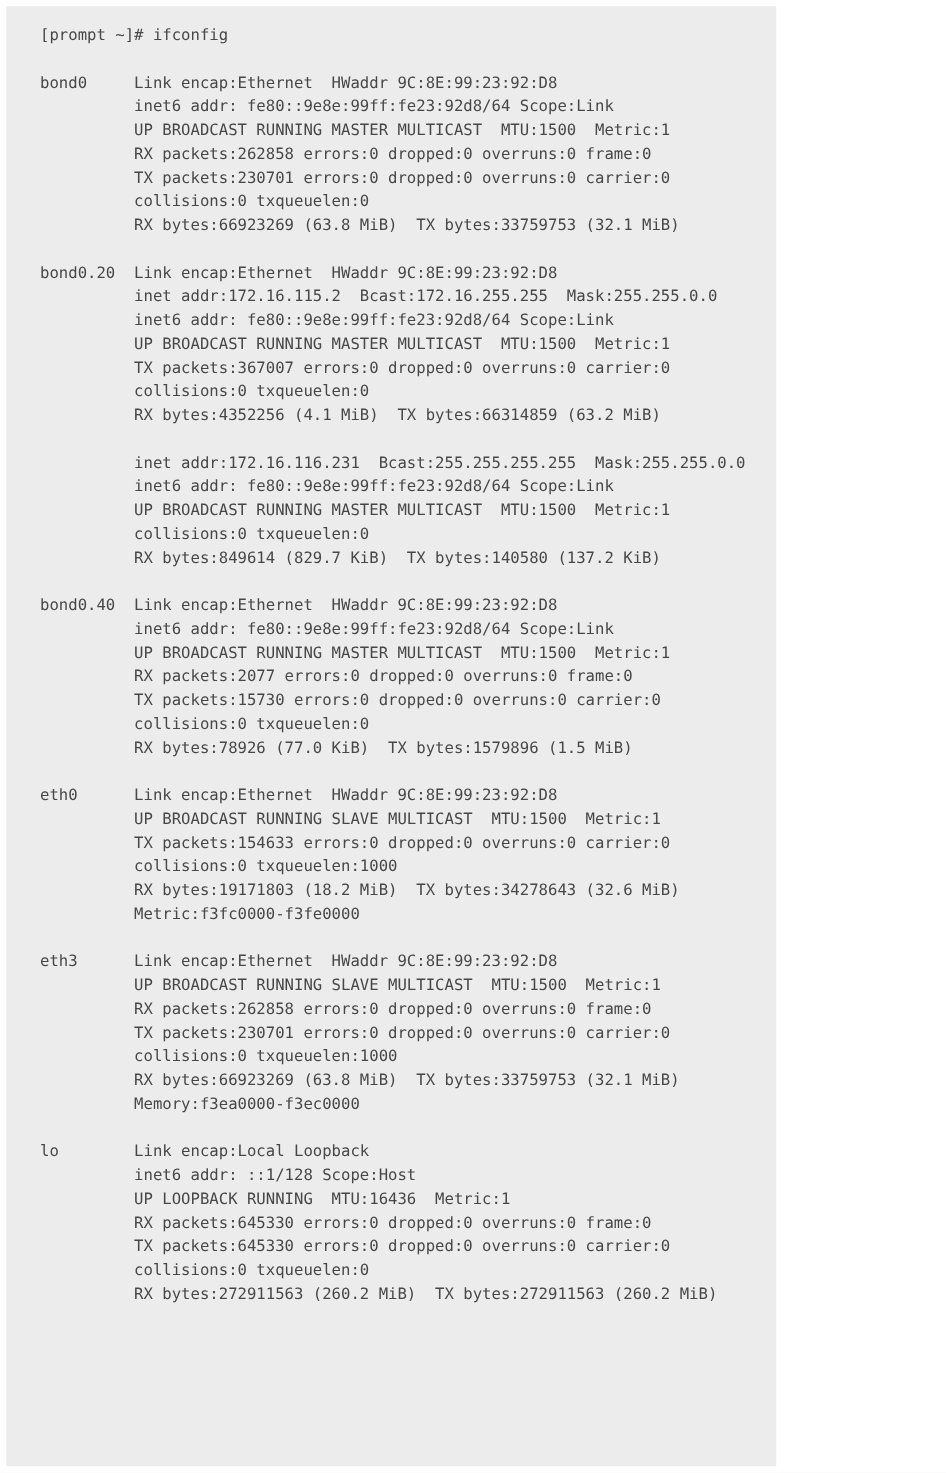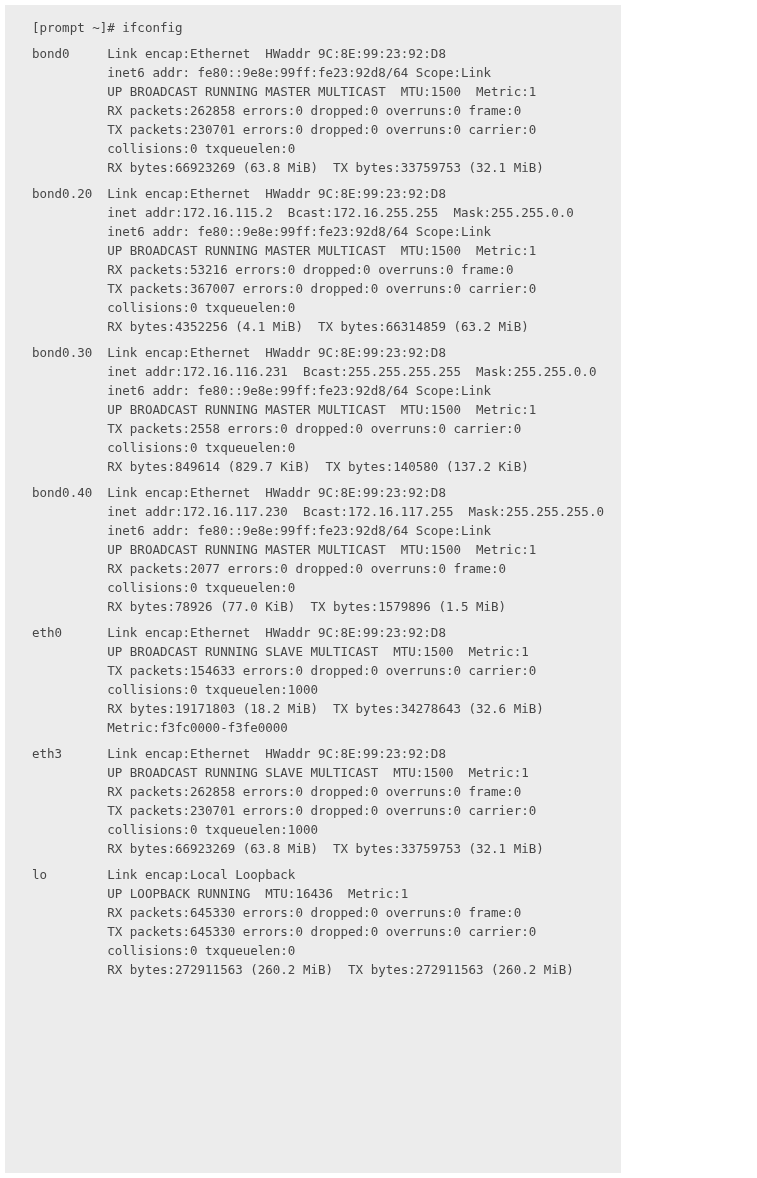--- a/index.html
+++ b/index.html
@@ -24,21 +24,21 @@
     font-family: "DejaVu Sans Mono", "Liberation Mono", monospace;
     font-size: 12.5px;
     line-height: 19px;
     color: #474747;
   }
   .term-line {
     white-space: pre;
     height: 19px;
   }
   .iface-block {
-    margin-top: 7px; 
+    margin-top: 19px; 
   }
   .iface-name {
     display: inline-block;
     width: 10ch;
     white-space: pre;
   }
   .line-text {
     white-space: pre;
   }
 </style>
@@ -56,61 +56,60 @@
           <div class="term-line"><span class="iface-name"></span><span class="line-text">RX packets:262858 errors:0 dropped:0 overruns:0 frame:0</span></div>
           <div class="term-line"><span class="iface-name"></span><span class="line-text">TX packets:230701 errors:0 dropped:0 overruns:0 carrier:0</span></div>
           <div class="term-line"><span class="iface-name"></span><span class="line-text">collisions:0 txqueuelen:0</span></div>
           <div class="term-line"><span class="iface-name"></span><span class="line-text">RX bytes:66923269 (63.8 MiB)  TX bytes:33759753 (32.1 MiB)</span></div>
         </section>
         <section class="iface-block">
           <div class="term-line"><span class="iface-name">bond0.20</span><span class="line-text">Link encap:Ethernet  HWaddr 9C:8E:99:23:92:D8</span></div>
           <div class="term-line"><span class="iface-name"></span><span class="line-text">inet addr:172.16.115.2  Bcast:172.16.255.255  Mask:255.255.0.0</span></div>
           <div class="term-line"><span class="iface-name"></span><span class="line-text">inet6 addr: fe80::9e8e:99ff:fe23:92d8/64 Scope:Link</span></div>
           <div class="term-line"><span class="iface-name"></span><span class="line-text">UP BROADCAST RUNNING MASTER MULTICAST  MTU:1500  Metric:1</span></div>
-          <div class="term-line"><span class="iface-name"></span><span class="line-text">RX packets:53216 errors:0 dropped:0 overruns:0 frame:0</span></div>
           <div class="term-line"><span class="iface-name"></span><span class="line-text">TX packets:367007 errors:0 dropped:0 overruns:0 carrier:0</span></div>
           <div class="term-line"><span class="iface-name"></span><span class="line-text">collisions:0 txqueuelen:0</span></div>
           <div class="term-line"><span class="iface-name"></span><span class="line-text">RX bytes:4352256 (4.1 MiB)  TX bytes:66314859 (63.2 MiB)</span></div>
         </section>
         <section class="iface-block">
-          <div class="term-line"><span class="iface-name">bond0.30</span><span class="line-text">Link encap:Ethernet  HWaddr 9C:8E:99:23:92:D8</span></div>
           <div class="term-line"><span class="iface-name"></span><span class="line-text">inet addr:172.16.116.231  Bcast:255.255.255.255  Mask:255.255.0.0</span></div>
           <div class="term-line"><span class="iface-name"></span><span class="line-text">inet6 addr: fe80::9e8e:99ff:fe23:92d8/64 Scope:Link</span></div>
           <div class="term-line"><span class="iface-name"></span><span class="line-text">UP BROADCAST RUNNING MASTER MULTICAST  MTU:1500  Metric:1</span></div>
-          <div class="term-line"><span class="iface-name"></span><span class="line-text">TX packets:2558 errors:0 dropped:0 overruns:0 carrier:0</span></div>
           <div class="term-line"><span class="iface-name"></span><span class="line-text">collisions:0 txqueuelen:0</span></div>
           <div class="term-line"><span class="iface-name"></span><span class="line-text">RX bytes:849614 (829.7 KiB)  TX bytes:140580 (137.2 KiB)</span></div>
         </section>
         <section class="iface-block">
           <div class="term-line"><span class="iface-name">bond0.40</span><span class="line-text">Link encap:Ethernet  HWaddr 9C:8E:99:23:92:D8</span></div>
-          <div class="term-line"><span class="iface-name"></span><span class="line-text">inet addr:172.16.117.230  Bcast:172.16.117.255  Mask:255.255.255.0</span></div>
           <div class="term-line"><span class="iface-name"></span><span class="line-text">inet6 addr: fe80::9e8e:99ff:fe23:92d8/64 Scope:Link</span></div>
           <div class="term-line"><span class="iface-name"></span><span class="line-text">UP BROADCAST RUNNING MASTER MULTICAST  MTU:1500  Metric:1</span></div>
           <div class="term-line"><span class="iface-name"></span><span class="line-text">RX packets:2077 errors:0 dropped:0 overruns:0 frame:0</span></div>
+          <div class="term-line"><span class="iface-name"></span><span class="line-text">TX packets:15730 errors:0 dropped:0 overruns:0 carrier:0</span></div>
           <div class="term-line"><span class="iface-name"></span><span class="line-text">collisions:0 txqueuelen:0</span></div>
           <div class="term-line"><span class="iface-name"></span><span class="line-text">RX bytes:78926 (77.0 KiB)  TX bytes:1579896 (1.5 MiB)</span></div>
         </section>
         <section class="iface-block">
           <div class="term-line"><span class="iface-name">eth0</span><span class="line-text">Link encap:Ethernet  HWaddr 9C:8E:99:23:92:D8</span></div>
           <div class="term-line"><span class="iface-name"></span><span class="line-text">UP BROADCAST RUNNING SLAVE MULTICAST  MTU:1500  Metric:1</span></div>
           <div class="term-line"><span class="iface-name"></span><span class="line-text">TX packets:154633 errors:0 dropped:0 overruns:0 carrier:0</span></div>
           <div class="term-line"><span class="iface-name"></span><span class="line-text">collisions:0 txqueuelen:1000</span></div>
           <div class="term-line"><span class="iface-name"></span><span class="line-text">RX bytes:19171803 (18.2 MiB)  TX bytes:34278643 (32.6 MiB)</span></div>
           <div class="term-line"><span class="iface-name"></span><span class="line-text">Metric:f3fc0000-f3fe0000</span></div>
         </section>
         <section class="iface-block">
           <div class="term-line"><span class="iface-name">eth3</span><span class="line-text">Link encap:Ethernet  HWaddr 9C:8E:99:23:92:D8</span></div>
           <div class="term-line"><span class="iface-name"></span><span class="line-text">UP BROADCAST RUNNING SLAVE MULTICAST  MTU:1500  Metric:1</span></div>
           <div class="term-line"><span class="iface-name"></span><span class="line-text">RX packets:262858 errors:0 dropped:0 overruns:0 frame:0</span></div>
           <div class="term-line"><span class="iface-name"></span><span class="line-text">TX packets:230701 errors:0 dropped:0 overruns:0 carrier:0</span></div>
           <div class="term-line"><span class="iface-name"></span><span class="line-text">collisions:0 txqueuelen:1000</span></div>
           <div class="term-line"><span class="iface-name"></span><span class="line-text">RX bytes:66923269 (63.8 MiB)  TX bytes:33759753 (32.1 MiB)</span></div>
+          <div class="term-line"><span class="iface-name"></span><span class="line-text">Memory:f3ea0000-f3ec0000</span></div>
         </section>
         <section class="iface-block">
           <div class="term-line"><span class="iface-name">lo</span><span class="line-text">Link encap:Local Loopback</span></div>
+          <div class="term-line"><span class="iface-name"></span><span class="line-text">inet6 addr: ::1/128 Scope:Host</span></div>
           <div class="term-line"><span class="iface-name"></span><span class="line-text">UP LOOPBACK RUNNING  MTU:16436  Metric:1</span></div>
           <div class="term-line"><span class="iface-name"></span><span class="line-text">RX packets:645330 errors:0 dropped:0 overruns:0 frame:0</span></div>
           <div class="term-line"><span class="iface-name"></span><span class="line-text">TX packets:645330 errors:0 dropped:0 overruns:0 carrier:0</span></div>
           <div class="term-line"><span class="iface-name"></span><span class="line-text">collisions:0 txqueuelen:0</span></div>
           <div class="term-line"><span class="iface-name"></span><span class="line-text">RX bytes:272911563 (260.2 MiB)  TX bytes:272911563 (260.2 MiB)</span></div>
         </section>
       </div>
   </div>
 </div>
 

